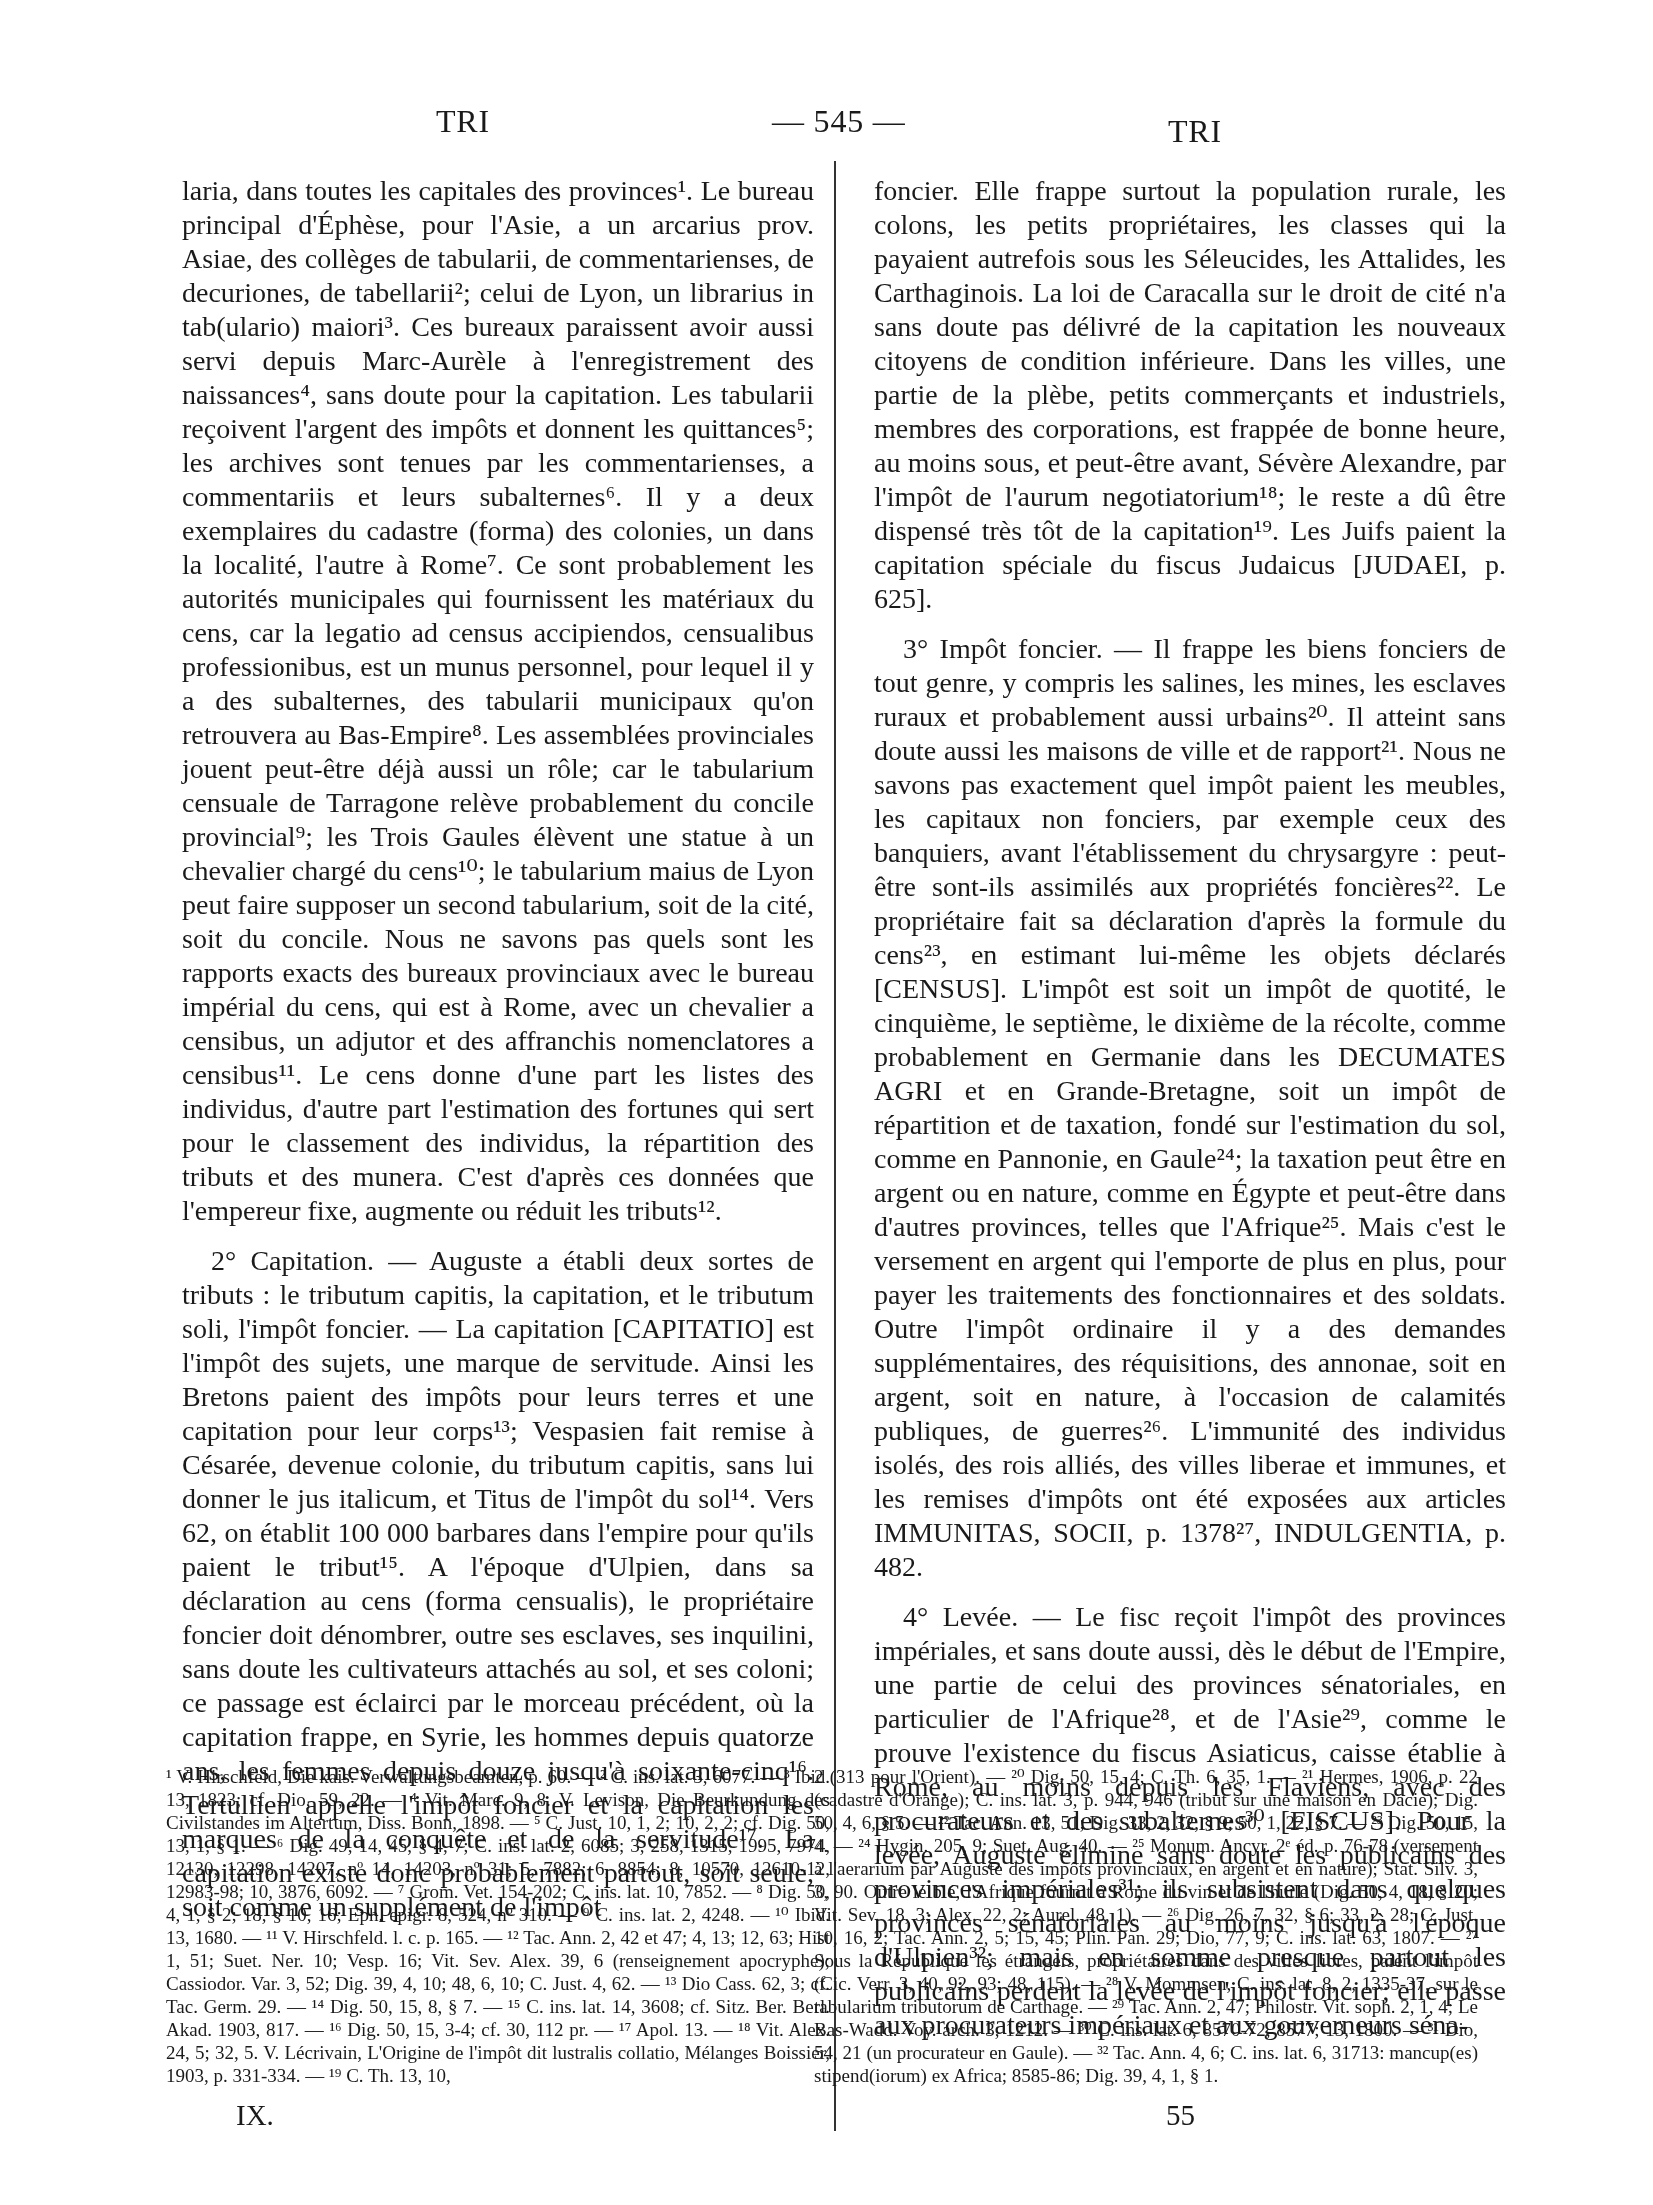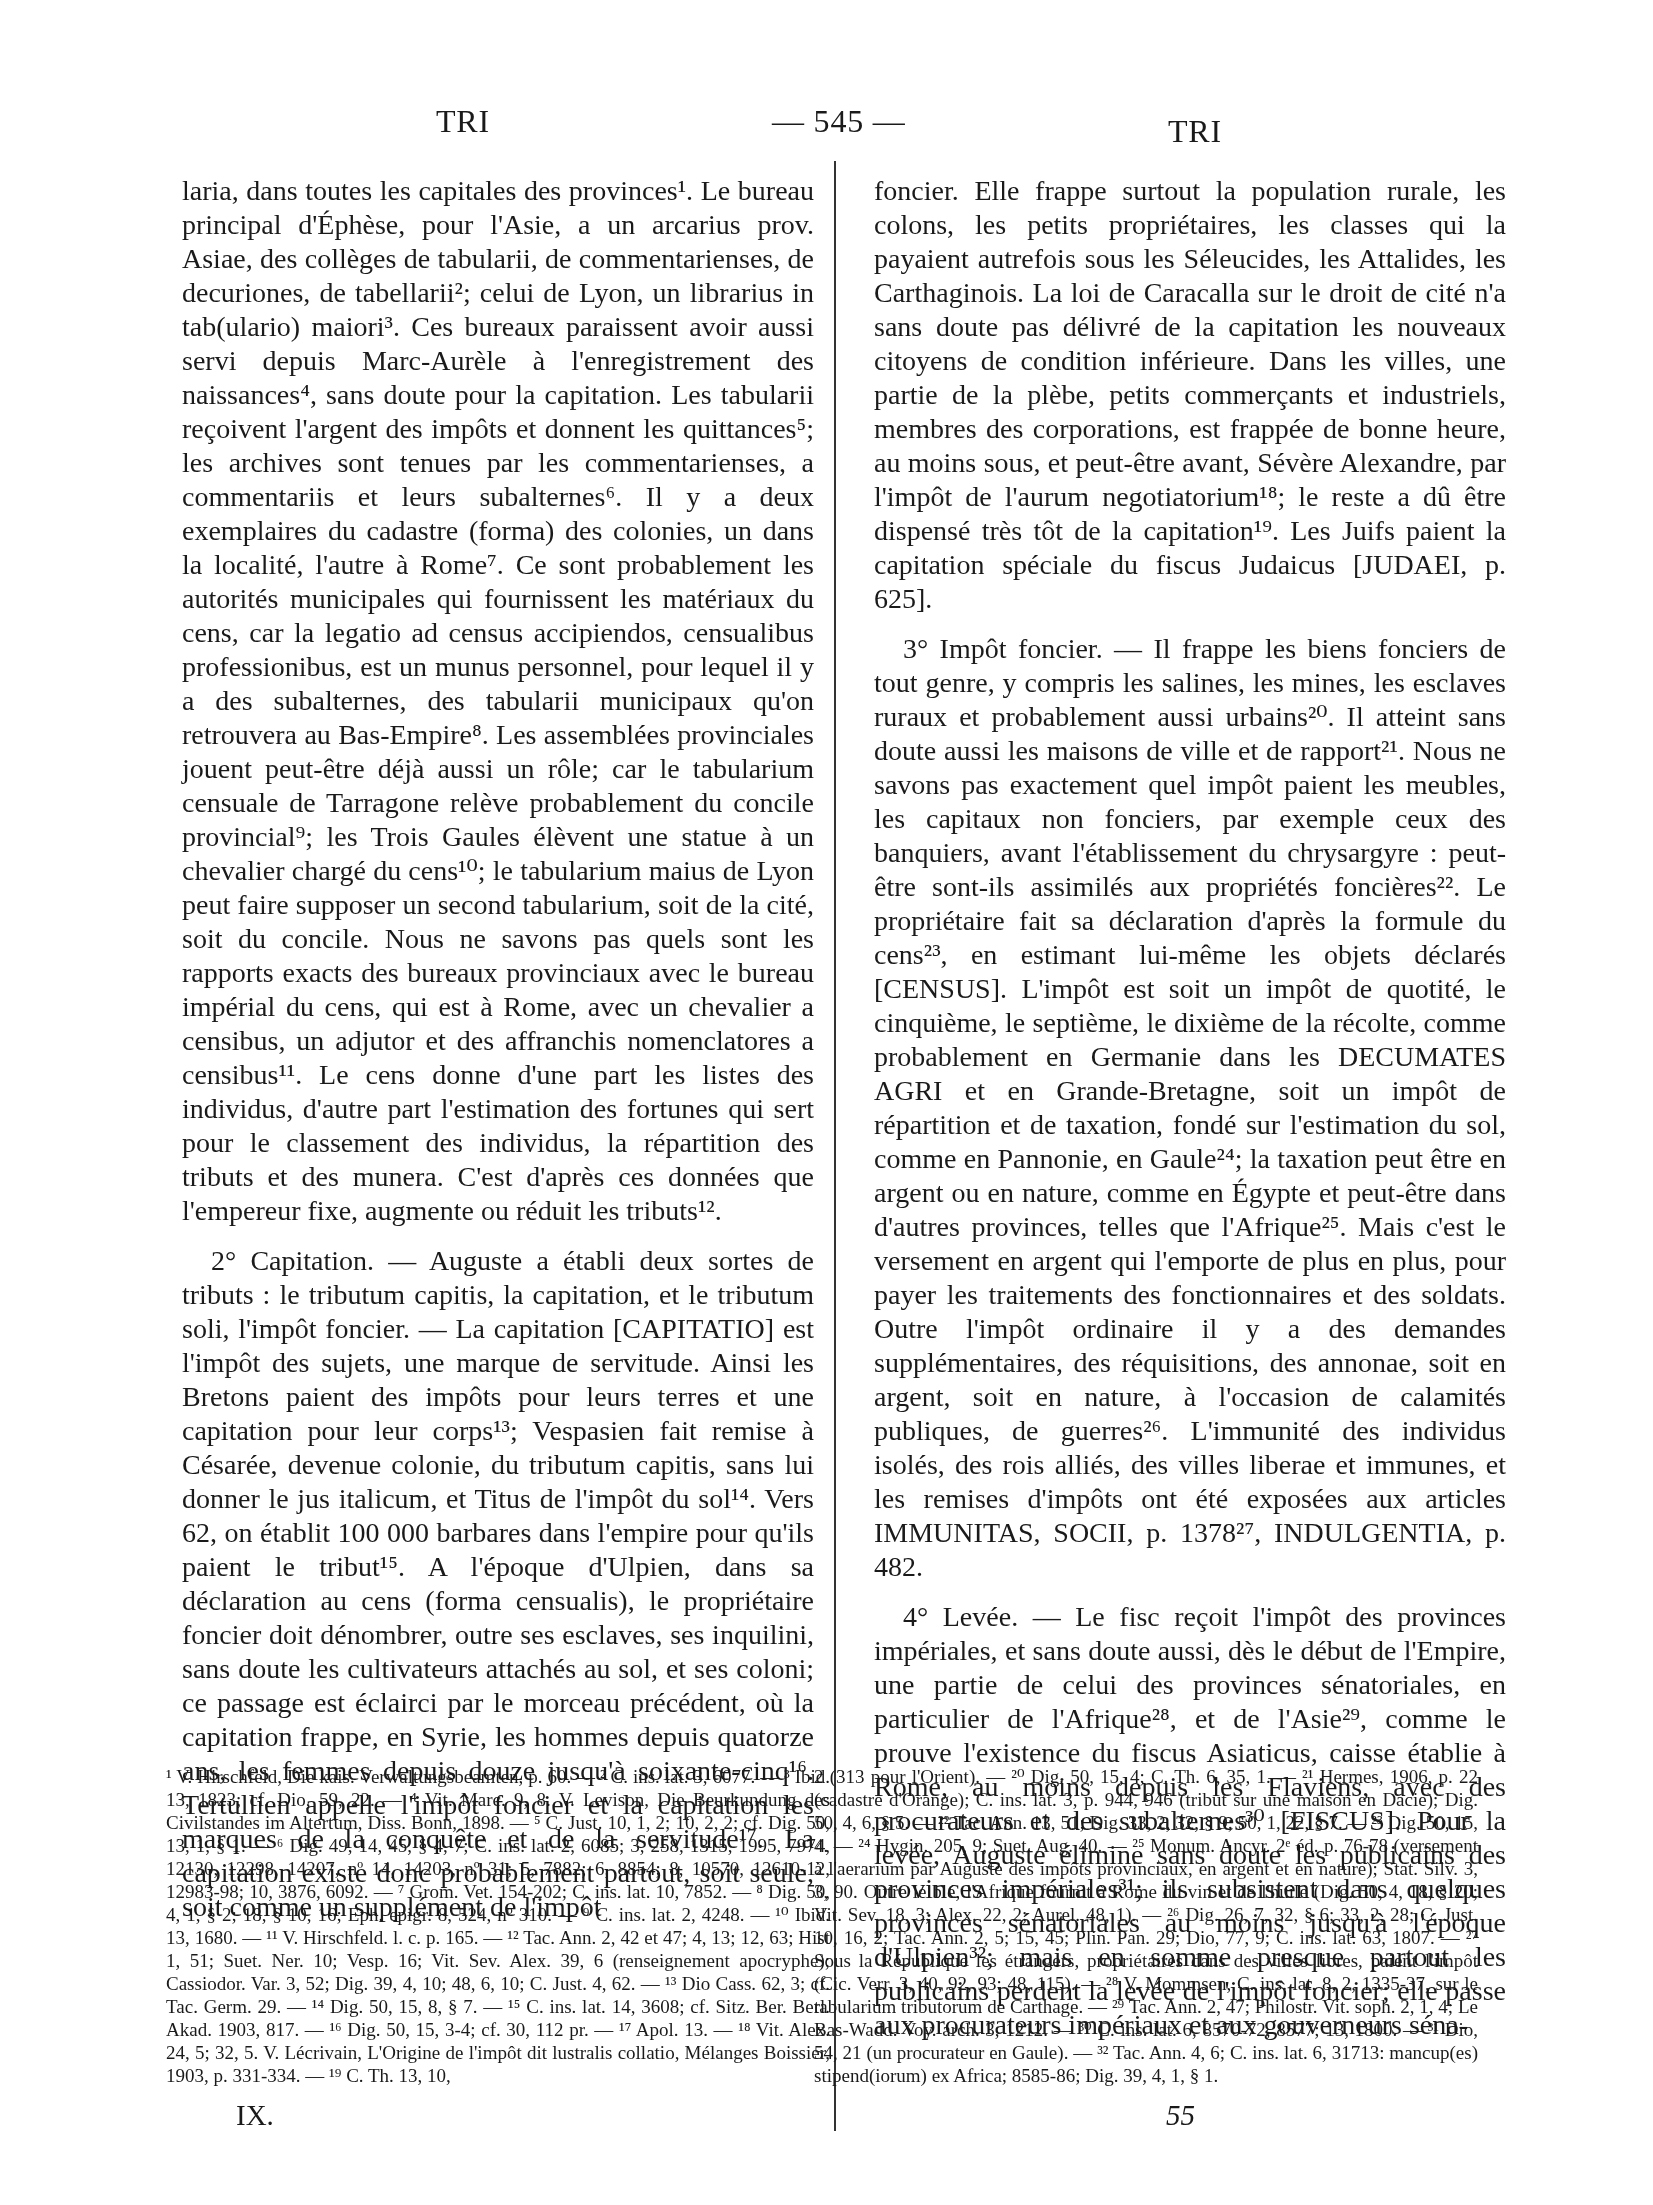--- a/index.html
+++ b/index.html
@@ -14,21 +14,21 @@
   #col-left { left:166px; }
   #col-right { left:858px; }
   .rule { position:absolute; left:834px; top:161px; width:1.6px; height:1970px; background:#333; }
   .col p { margin:16px; text-indent:0; }
   .col p.ind { text-indent:29px; }
   .notes { position:absolute; top:1765px; width:664px; font-size:19px; line-height:23px; text-align:justify; }
   #notes-left { left:166px; }
   #notes-right { left:814px; }
   .sig { position:absolute; font-size:29px; }
   #sig-left { left:236px; top:2099px;text-align:right; }
-  #sig-right { left:1166px; top:2099px;font-style:italic; }
+  #sig-right { left:1166px; top:2099px; }
 </style>
 </head>
 <body>
 
 <div class="hdr" id="hdr-left">TRI</div>
 <div class="hdr" id="hdr-center">— 545 —</div>
 <div class="hdr" id="hdr-right">TRI</div>
 
 <div class="col" id="col-left">
   <p>laria, dans toutes les capitales des provinces¹. Le bureau principal d'Éphèse, pour l'Asie, a un arcarius prov. Asiae, des collèges de tabularii, de commentarienses, de decuriones, de tabellarii²; celui de Lyon, un librarius in tab(ulario) maiori³. Ces bureaux paraissent avoir aussi servi depuis Marc-Aurèle à l'enregistrement des naissances⁴, sans doute pour la capitation. Les tabularii reçoivent l'argent des impôts et donnent les quittances⁵; les archives sont tenues par les commentarienses, a commentariis et leurs subalternes⁶. Il y a deux exemplaires du cadastre (forma) des colonies, un dans la localité, l'autre à Rome⁷. Ce sont probablement les autorités municipales qui fournissent les matériaux du cens, car la legatio ad census accipiendos, censualibus professionibus, est un munus personnel, pour lequel il y a des subalternes, des tabularii municipaux qu'on retrouvera au Bas-Empire⁸. Les assemblées provinciales jouent peut-être déjà aussi un rôle; car le tabularium censuale de Tarragone relève probablement du concile provincial⁹; les Trois Gaules élèvent une statue à un chevalier chargé du cens¹⁰; le tabularium maius de Lyon peut faire supposer un second tabularium, soit de la cité, soit du concile. Nous ne savons pas quels sont les rapports exacts des bureaux provinciaux avec le bureau impérial du cens, qui est à Rome, avec un chevalier a censibus, un adjutor et des affranchis nomenclatores a censibus¹¹. Le cens donne d'une part les listes des individus, d'autre part l'estimation des fortunes qui sert pour le classement des individus, la répartition des tributs et des munera. C'est d'après ces données que l'empereur fixe, augmente ou réduit les tributs¹².</p>

